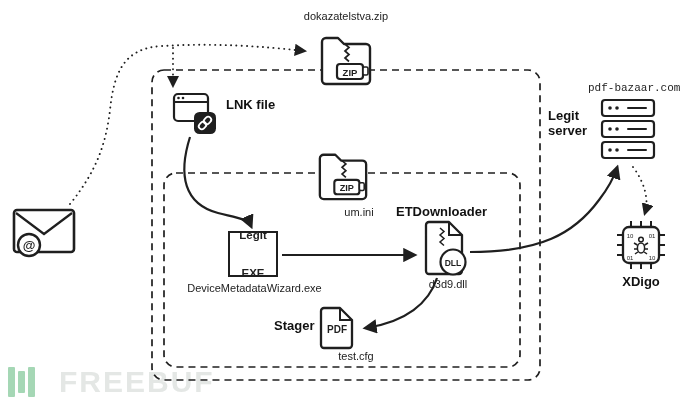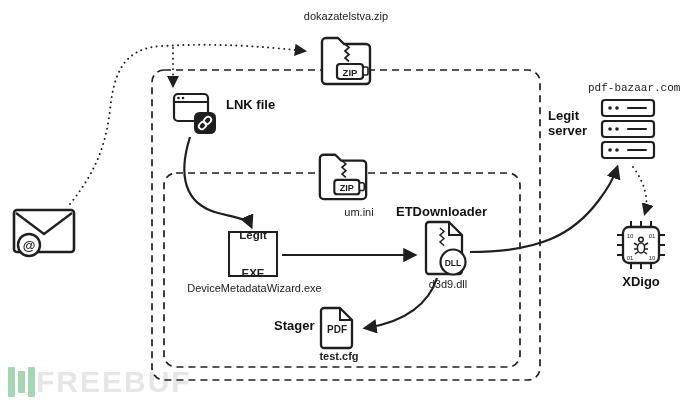--- a/index.html
+++ b/index.html
@@ -6,21 +6,21 @@
   .canvas{position:relative;width:690px;height:403px;background:#fff;overflow:hidden;
           font-family:"Liberation Sans","DejaVu Sans",sans-serif;color:#1f1f1f;}
   .layer-svg{position:absolute;left:0;top:0;z-index:2;pointer-events:none;}
   .node{position:absolute;z-index:3;}
   .title{font-weight:bold;font-size:13px;color:#111;white-space:nowrap;}
   .filename{font-size:11px;color:#222;white-space:nowrap;}
   .center{text-align:center;}
   .exe-box{box-sizing:border-box;width:50px;height:46px;border:2.2px solid #1f1f1f;border-radius:0;
            display:flex;flex-direction:column;align-items:center;justify-content:center;
            font-weight:bold;font-size:11.5px;line-height:1.25;background:#fff;gap:24px;}
-  .watermark{position:absolute;left:8px;bottom:6px;display:flex;align-items:center;gap:1px;z-index:1;}
+  .watermark{position:absolute;left:8px;bottom:6px;display:flex;align-items:center;gap:24px;z-index:1;}
   .wm-logo{display:flex;gap:3px;align-items:center;opacity:.55;}
   .wm-bar{width:7px;height:30px;background:#5cb87a;border-radius:1px;}
   .wm-bar.mid{height:22px;}
   .wm-text{font-size:30px;font-weight:bold;letter-spacing:2px;color:#e4e7e5;line-height:1;}
   svg text{font-family:"Liberation Sans","DejaVu Sans",sans-serif;}
 </style>
 </head>
 <body>
 
 <div class="canvas">
@@ -107,21 +107,21 @@
     <text x="31" y="45.5" text-anchor="middle" font-size="8.5" font-weight="bold" fill="#1f1f1f">DLL</text>
   </svg>
   <div class="node filename center" style="left:420px;top:278px;width:56px;">d3d9.dll</div>
 
   <div class="node title" style="left:274px;top:318px;">Stager</div>
   <svg class="node" style="left:318px;top:306px;" width="40" height="44" viewBox="0 0 40 44">
     <path d="M6 2 h16 l12 12 v25 a3 3 0 0 1 -3 3 H6 a3 3 0 0 1 -3 -3 V5 a3 3 0 0 1 3 -3 z" fill="#fff" stroke="#1f1f1f" stroke-width="2.3" stroke-linejoin="round"></path>
     <path d="M22 2 v12 h12" fill="none" stroke="#1f1f1f" stroke-width="2"></path>
     <text x="19" y="27" text-anchor="middle" font-size="10" font-weight="bold" fill="#1f1f1f">PDF</text>
   </svg>
-  <div class="node filename center" style="left:311px;top:350px;width:56px;font-weight:bold;">test.cfg</div>
+  <div class="node filename center" style="left:328px;top:350px;width:56px;">test.cfg</div>
 
   <div class="node filename center" style="left:588px;top:82px;width:86px;font-family:Liberation Mono, monospace;">pdf-bazaar.com</div>
   <div class="node title" style="left:548px;top:108px;">
     <div>Legit</div>
     <div>server</div>
   </div>
   <svg class="node" style="left:600px;top:98px;" width="56" height="64" viewBox="0 0 56 64">
     <g fill="#fff" stroke="#1f1f1f" stroke-width="2.2">
       <rect x="2" y="2" width="52" height="16" rx="3"></rect>
       <rect x="2" y="23" width="52" height="16" rx="3"></rect>

